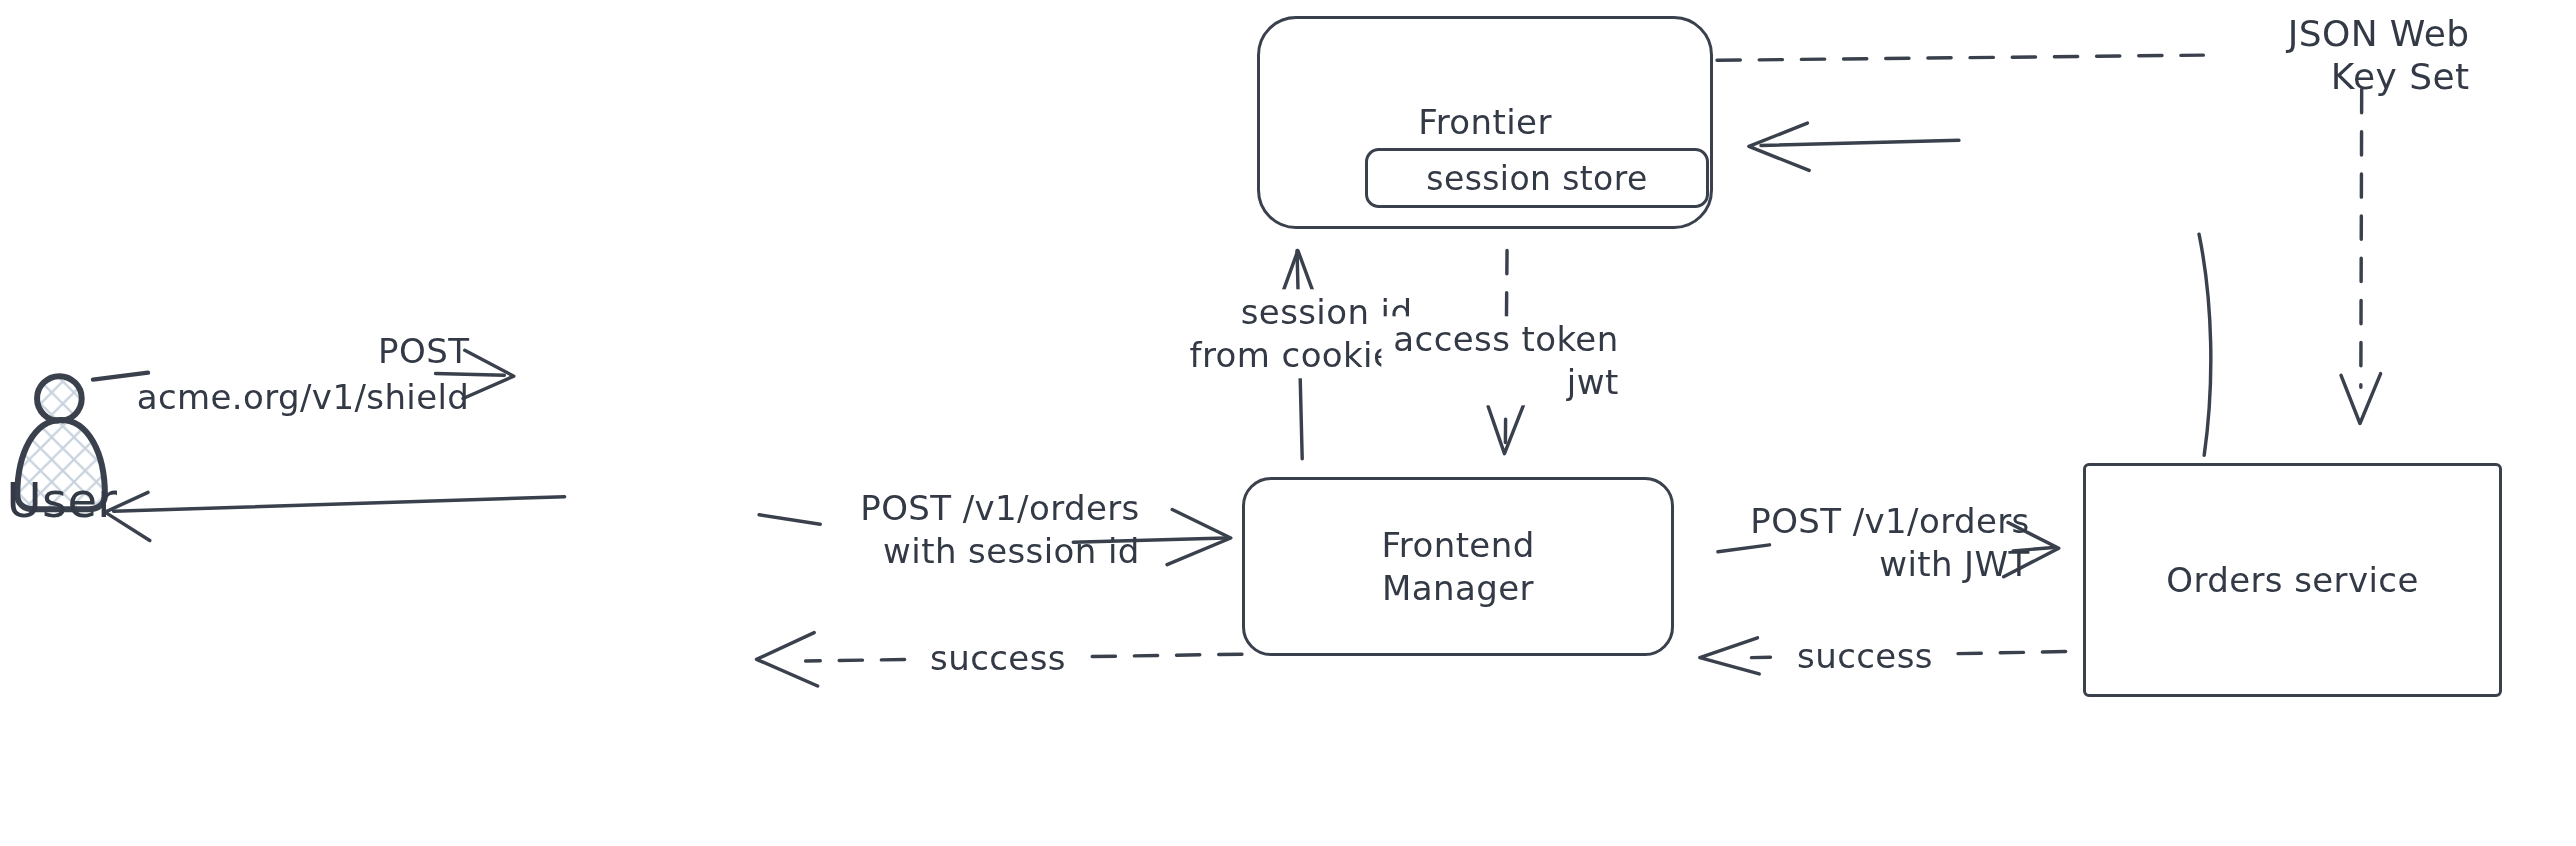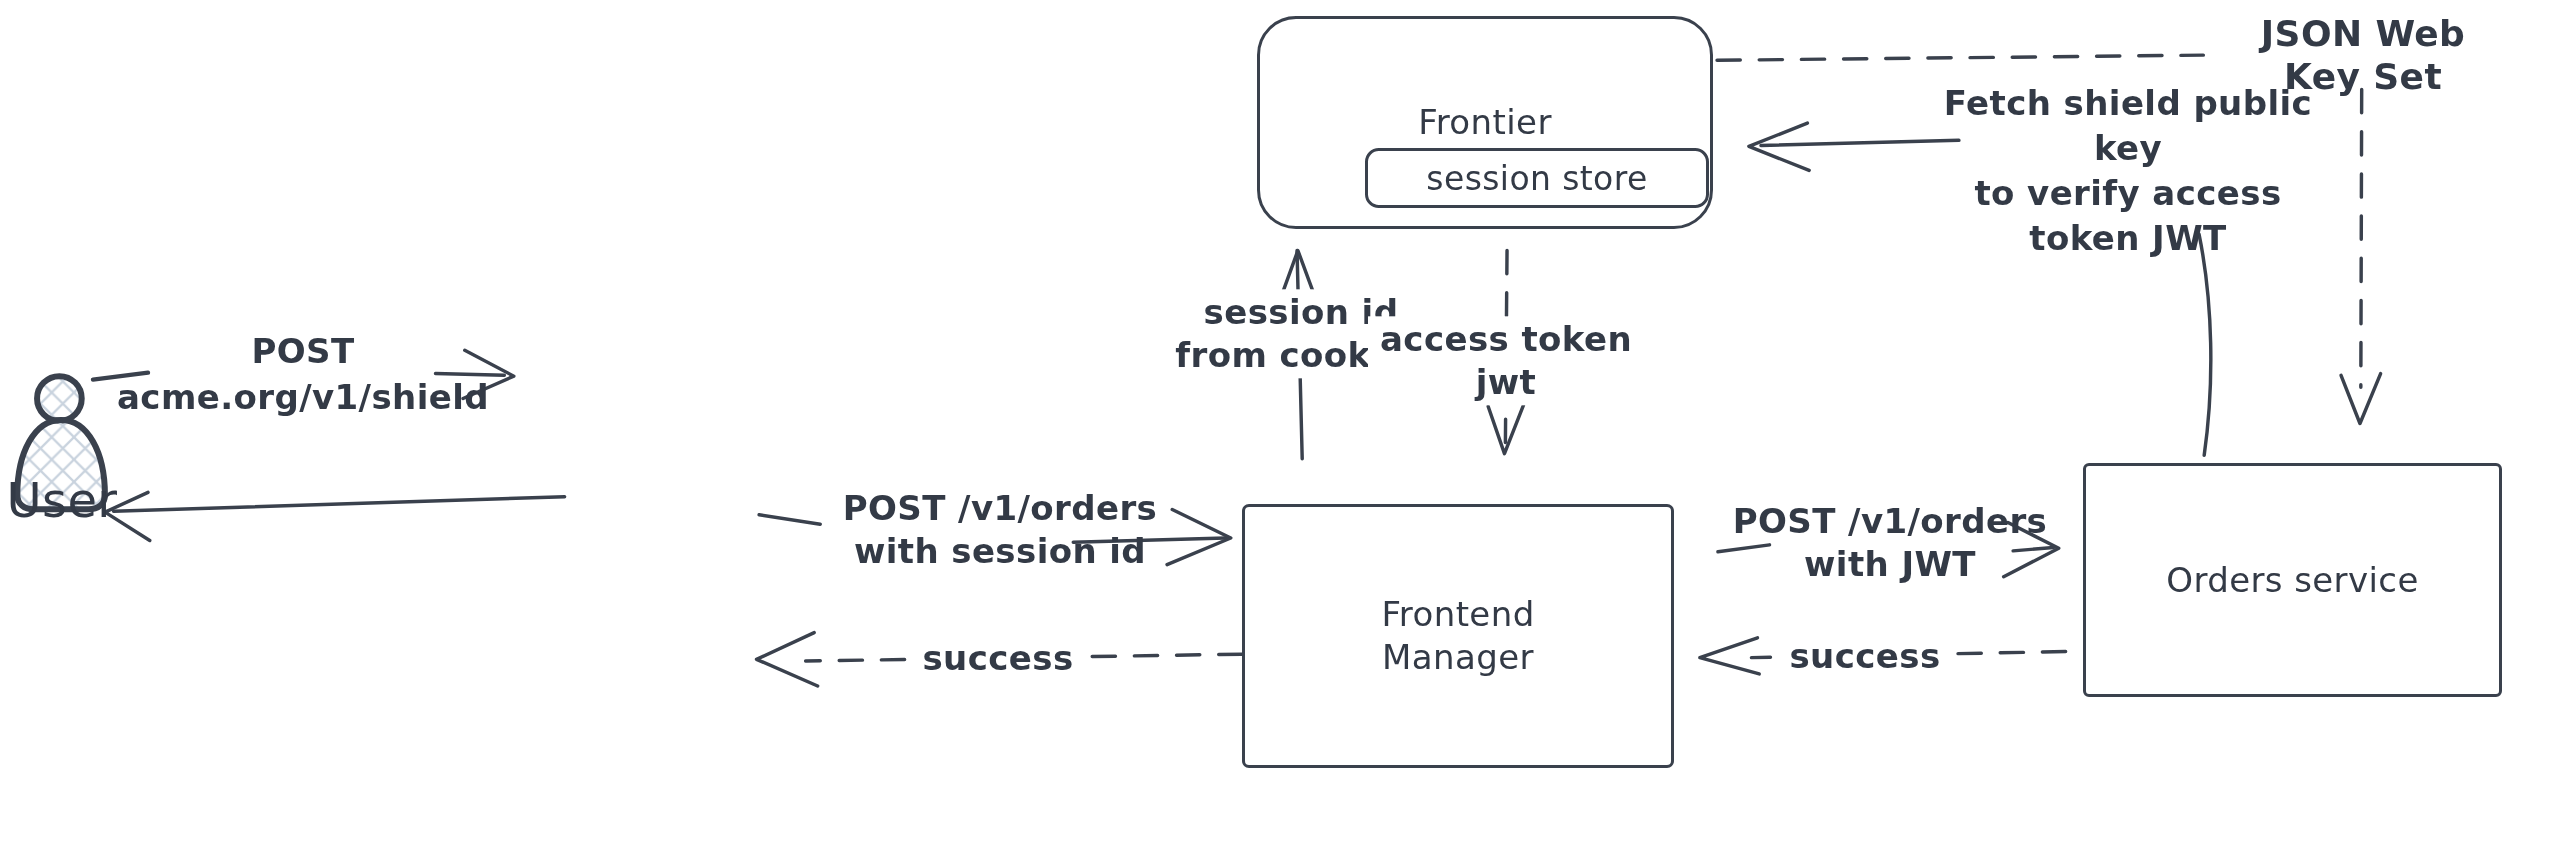--- a/index.html
+++ b/index.html
@@ -34,24 +34,23 @@
   }
   .node .nlabel{
     white-space:pre-line;
     font-size:34px;line-height:43px;letter-spacing:0.4px;text-align:center;
   }
   .node.small .nlabel{font-size:33px;}
   .elabel{
     position:absolute;
     transform:translate(-50%,-50%);
     white-space:pre-line;
-    text-align:center;
+    text-align:right;
     font-size:34px;line-height:43px;letter-spacing:0.4px;
     z-index:3;
-    font-weight:bold;
   }
   .elabel.bg{background:var(--bg);padding:1.7px 12px;}
   .elabel.wide{line-height:46px;}
   .elabel.fetch{line-height:45px;}
   .elabel.jwks{font-size:36px;}
   .userfig{position:absolute;left:6.9px;top:370px;z-index:2;}
   .ulabel{
     position:absolute;left:62px;top:500px;
     transform:translate(-50%,-50%);
     font-size:48px;letter-spacing:0.4px;z-index:3;
@@ -113,21 +112,21 @@
   <div class="ulabel">User</div>
 
 
   <div class="node" style="left:1257px;top:15.5px;width:456px;height:213px;border-radius:39px;">
     <span class="nlabel">Frontier</span>
   </div>
   <div class="node small" style="left:1365px;top:148px;width:344px;height:60px;border-radius:13.8px;">
     <span class="nlabel">session store</span>
   </div>
 
-  <div class="node" style="left:1242px;top:504px;width:432px;height:264px;border-radius:7px;">
+  <div class="node" style="left:1242px;top:477px;width:432px;height:179px;border-radius:29px;">
     <span class="nlabel">Frontend
 Manager</span>
   </div>
 
   <div class="node" style="left:2083px;top:463px;width:419px;height:234px;border-radius:6px;">
     <span class="nlabel">Orders service</span>
   </div>
 
   <div class="elabel wide" style="left:303px;top:374px;">POST
 acme.org/v1/shield</div>
@@ -135,18 +134,15 @@
 with session id</div>
   <div class="elabel bg" style="left:998px;top:658px;">success</div>
   <div class="elabel bg" style="left:1301px;top:334px;">session id
 from cookies</div>
   <div class="elabel bg" style="left:1506px;top:361px;">access token
 jwt</div>
   <div class="elabel" style="left:1890px;top:543px;">POST /v1/orders
 with JWT</div>
   <div class="elabel bg" style="left:1865px;top:656px;">success</div>
   <div class="elabel jwks" style="left:2363px;top:55px;">JSON Web Key Set</div>
-  <div class="elabel fetch" style="left:2128px;top:171px;">Fetch shield public key
-to verify access
-token JWT</div>
 
 </div>
 
 
 </body></html>

